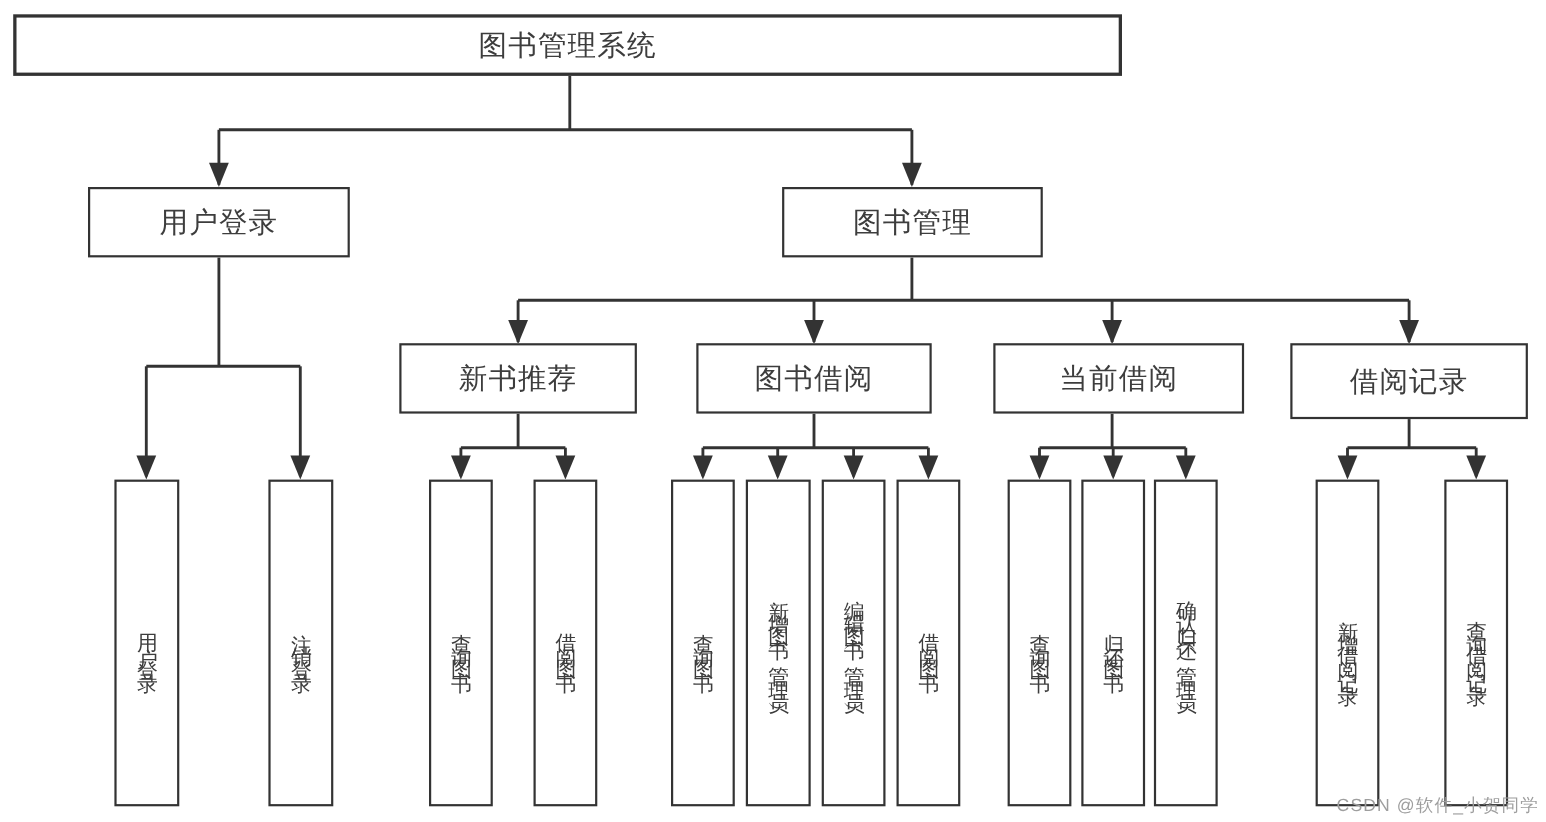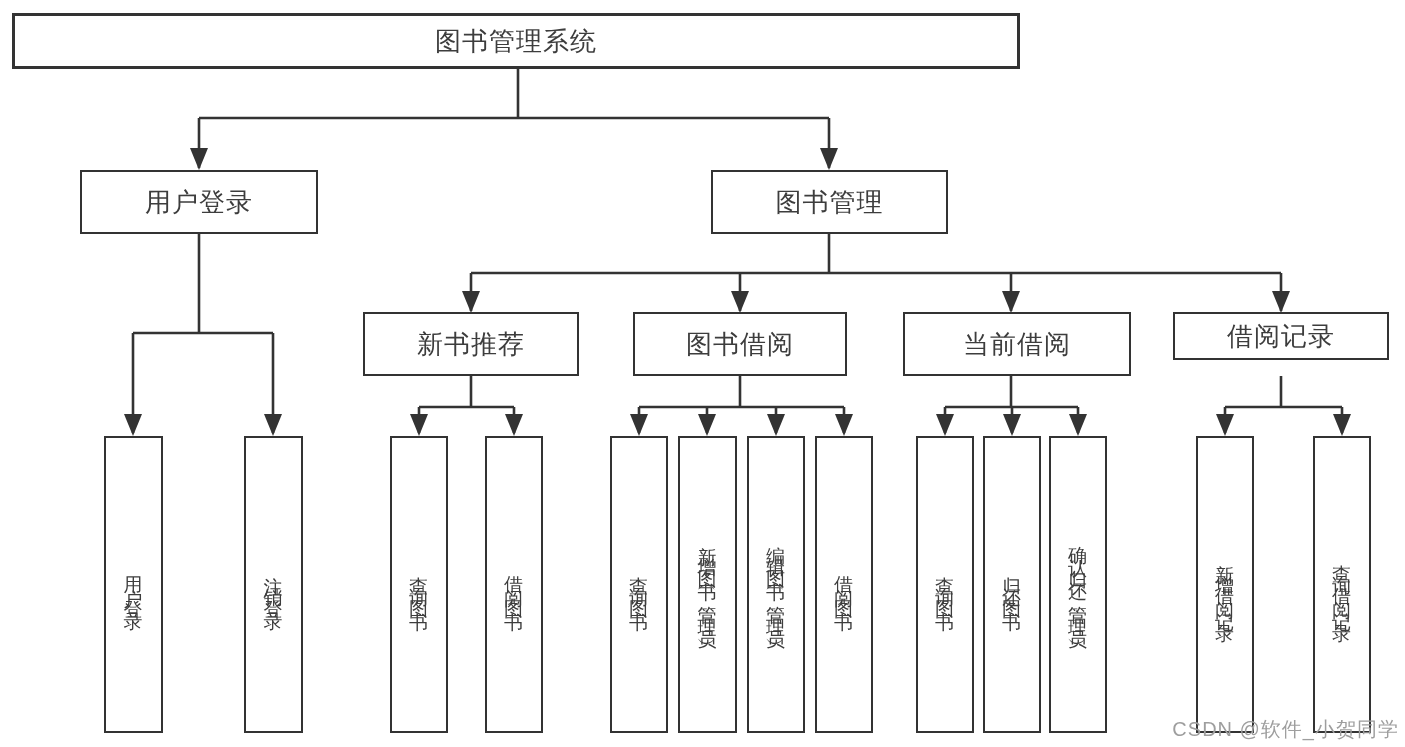--- a/index.html
+++ b/index.html
@@ -34,21 +34,21 @@
     writing-mode: vertical-rl;
     text-orientation: mixed;
     font-size: 19px;
     letter-spacing: 12px;
     line-height: 1;
   }
   .watermark {
     position: absolute;
     right: 6px;
     bottom: 4px;
-    font-size: 20px;
+    font-size: 16px;
     color: #9e9e9e;
     letter-spacing: 1px;
     white-space: nowrap;
   }
 </style>
 </head>
 <body>
 
 <div class="canvas">
 
@@ -112,21 +112,21 @@
   </svg>
 
   <div class="box hbox root-box" style="left:12px; top:13px; width:1008px; height:56px;">图书管理系统</div>
 
   <div class="box hbox" style="left:80px; top:170px; width:238px; height:64px;">用户登录</div>
   <div class="box hbox" style="left:363px; top:312px; width:216px; height:64px;">新书推荐</div>
 
   <div class="box hbox" style="left:711px; top:170px; width:237px; height:64px;">图书管理</div>
   <div class="box hbox" style="left:633px; top:312px; width:214px; height:64px;">图书借阅</div>
   <div class="box hbox" style="left:903px; top:312px; width:228px; height:64px;">当前借阅</div>
-  <div class="box hbox" style="left:1173px; top:312px; width:216px; height:48px;">借阅记录</div>
+  <div class="box hbox" style="left:1173px; top:312px; width:216px; height:69px;">借阅记录</div>
 
   <div class="box vbox" style="left:104px; top:436px; width:59px; height:297px;">用户登录</div>
   <div class="box vbox" style="left:244px; top:436px; width:59px; height:297px;">注销登录</div>
 
   <div class="box vbox" style="left:390px; top:436px; width:58px; height:297px;">查询图书</div>
   <div class="box vbox" style="left:485px; top:436px; width:58px; height:297px;">借阅图书</div>
 
   <div class="box vbox" style="left:610px; top:436px; width:58px; height:297px;">查询图书</div>
   <div class="box vbox" style="left:678px; top:436px; width:59px; height:297px;">新增图书（管理员）</div>
   <div class="box vbox" style="left:747px; top:436px; width:58px; height:297px;">编辑图书（管理员）</div>

